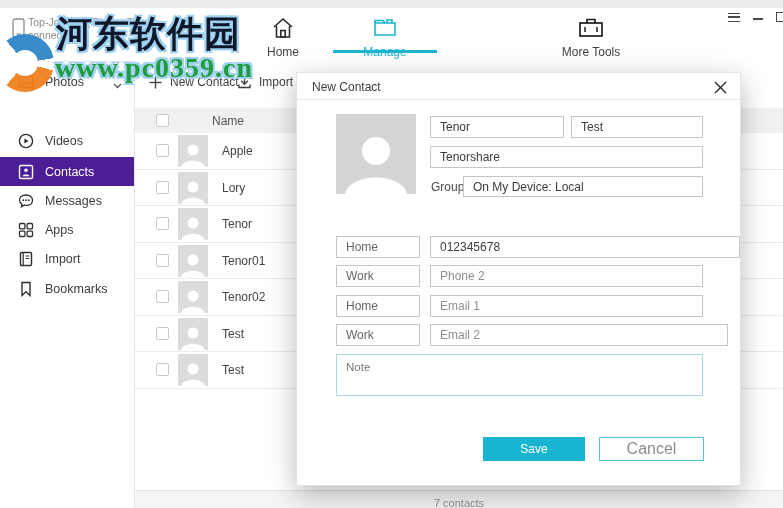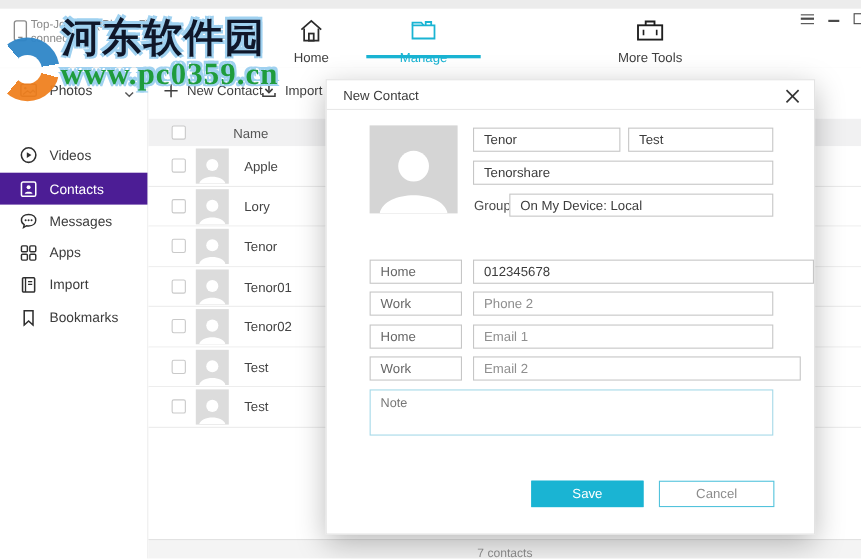--- a/index.html
+++ b/index.html
@@ -53,21 +53,21 @@
   .modal-title { position:absolute; left:15px; top:7px; font-size:12px; color:#3c3c3c; }
   .modal-close { position:absolute; right:12px; top:6px; width:16px; height:16px; cursor:pointer; display:flex; align-items:center; justify-content:center; }
   .mavatar { position:absolute; left:39px; top:41px; width:80px; height:80px; background:#d5d5d5; display:flex; align-items:flex-end; justify-content:center; overflow:hidden; }
   .mfield { position:absolute; border:1px solid #c6c6c6; background:#fff; font-family:"Liberation Sans","DejaVu Sans",sans-serif; font-size:12px; color:#3c3c3c; padding:0 9px; height:22px; }
   .mfield::placeholder { color:#8f8f8f; }
   .typebox { position:absolute; left:39px; width:84px; height:22px; border:1px solid #c6c6c6; font-size:12px; color:#666; display:flex; align-items:center; padding-left:9px; cursor:pointer; }
   .grouplabel { position:absolute; left:134px; top:107px; font-size:12px; color:#4a4a4a; }
   .note { position:absolute; left:39px; top:281px; width:367px; height:42px; border:1px solid #a5d9e8; resize:none; font-family:"Liberation Sans","DejaVu Sans",sans-serif; font-size:11.5px; color:#3c3c3c; padding:6px 9px; }
   .note::placeholder { color:#777; }
   .btn-save { position:absolute; left:186px; top:364px; width:102px; height:24px; background:#1ab4d3; border:1px solid #1ab4d3; color:#fff; font-size:12px; cursor:pointer; font-family:"Liberation Sans","DejaVu Sans",sans-serif; }
-  .btn-cancel { position:absolute; left:302px; top:364px; width:105px; height:24px; background:#fff; border:1px solid #53c3dc; color:#8c8c8c; font-size:12px; cursor:pointer; font-family:"Liberation Sans","DejaVu Sans",sans-serif; }
+  .btn-cancel { position:absolute; left:302px; top:364px; width:105px; height:24px; background:#fff; border:1px solid #53c3dc; color:#8c8c8c; font-size:16px; cursor:pointer; font-family:"Liberation Sans","DejaVu Sans",sans-serif; }
 
   
   .watermark { position:absolute; left:0; top:10px; width:250px; height:85px; pointer-events:none; z-index:50; }
   .wm-logo { position:absolute; left:-4px; top:24px; width:58px; height:58px; border-radius:50%;
     background:conic-gradient(from 320deg, #2f86c8 0deg 120deg, #ffffff 120deg 145deg, #f08120 145deg 260deg, #ffffff 260deg 360deg); opacity:.95; }
   .wm-logo:after { content:""; position:absolute; left:16px; top:16px; width:26px; height:26px; border-radius:50%; background:#fff; }
   .wm1 { position:absolute; left:56px; top:0px; font-size:36px; font-weight:bold; color:#0f172a; letter-spacing:1px;
     text-shadow:-2px -2px 0 #9fd1f0, 2px -2px 0 #9fd1f0, -2px 2px 0 #9fd1f0, 2px 2px 0 #9fd1f0; white-space:nowrap; }
   .wm2 { position:absolute; left:55px; top:42px; font-family:"Liberation Serif","DejaVu Serif",serif; font-size:28px; font-weight:bold; color:#1f9c3d; letter-spacing:1px;
     text-shadow:-2px -2px 0 #9fd1f0, 2px -2px 0 #9fd1f0, -2px 2px 0 #9fd1f0, 2px 2px 0 #9fd1f0; white-space:nowrap; }

